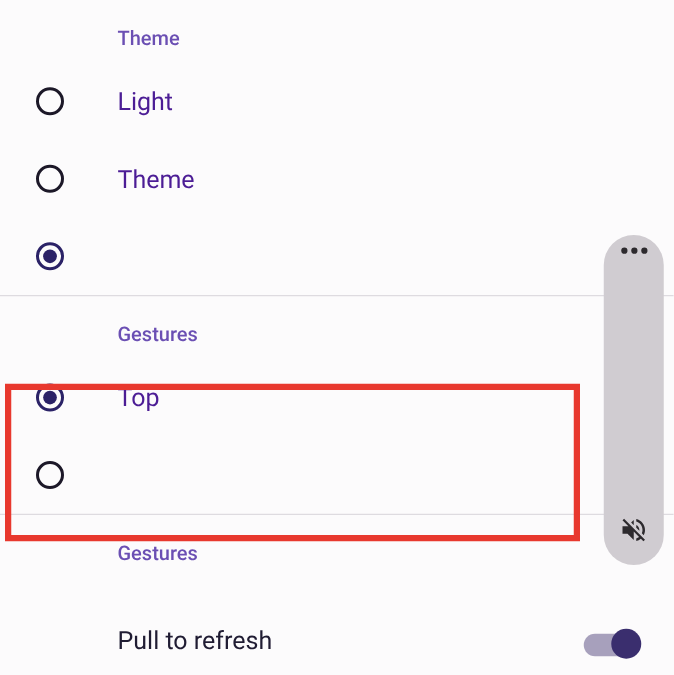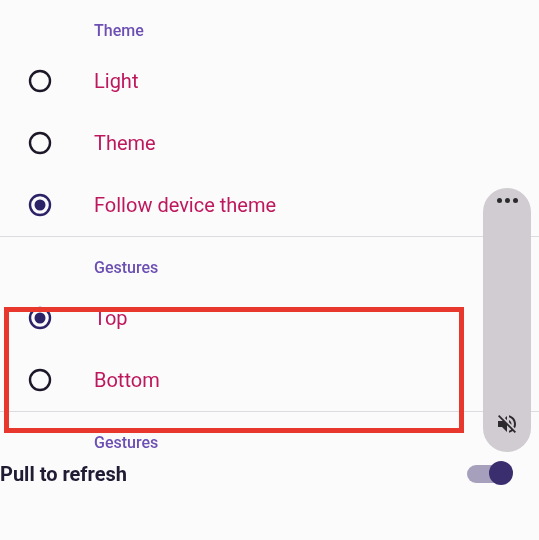--- a/index.html
+++ b/index.html
@@ -27,21 +27,21 @@
     width: 24px;
     height: 24px;
     flex: 0 0 24px;
     margin-right: 42px;
     display: inline-flex;
     align-items: center;
     justify-content: center;
   }
   .option-row .label {
     font-size: 20px;
-    color: #be185d;
+    color: #4c1d95;
   }
   .divider {
     height: 1px;
     background: #dedbe0;
     width: 100%;
   }
   .highlight-box {
     position: absolute;
     border: 5px solid #e8382e;
     pointer-events: none;
@@ -84,24 +84,24 @@
   .toggle-thumb {
     position: absolute;
     right: -2px;
     top: -1px;
     width: 24px; height: 24px;
     background: #3a2e6e;
     border-radius: 50%;
   }
   .gestures-row {
     display: flex;
-    align-items: flex-start;
+    align-items: flex-end;
     height: 62px;
+    padding-left: 94px;
     position: relative;
-    font-weight: bold;
   }
   .gestures-row .label {
     font-size: 20px;
     color: #201c33;
   }
 </style>
 </head>
 <body>
 
 <div class="section-header">Theme</div>
@@ -124,21 +124,20 @@
   <span class="label">Theme</span>
 </div>
 
 <div class="option-row">
   <span class="radio">
     <svg viewBox="0 0 24 24" width="24" height="24">
       <circle cx="12" cy="12" r="10" fill="none" stroke="#2b2267" stroke-width="2.4"></circle>
       <circle cx="12" cy="12" r="5.5" fill="#2b2267"></circle>
     </svg>
   </span>
-  <span class="label">Follow device theme</span>
 </div>
 
 <div class="divider"></div>
 
 <div class="section-header">Gestures</div>
 
 <div class="option-row">
   <span class="radio">
     <svg viewBox="0 0 24 24" width="24" height="24">
       <circle cx="12" cy="12" r="10" fill="none" stroke="#2b2267" stroke-width="2.4"></circle>
@@ -147,21 +146,20 @@
   </span>
   <span class="label">Top</span>
 </div>
 
 <div class="option-row">
   <span class="radio">
     <svg viewBox="0 0 24 24" width="24" height="24">
         <circle cx="12" cy="12" r="10" fill="none" stroke="#1c1828" stroke-width="2.4"></circle>
       </svg>
   </span>
-  <span class="label">Bottom</span>
 </div>
 
 <div class="divider"></div>
 
 <div class="section-header">Gestures</div>
 
 <div class="gestures-row">
   <span class="label">Pull to refresh</span>
   <span class="toggle">
     <span class="toggle-track"></span>

